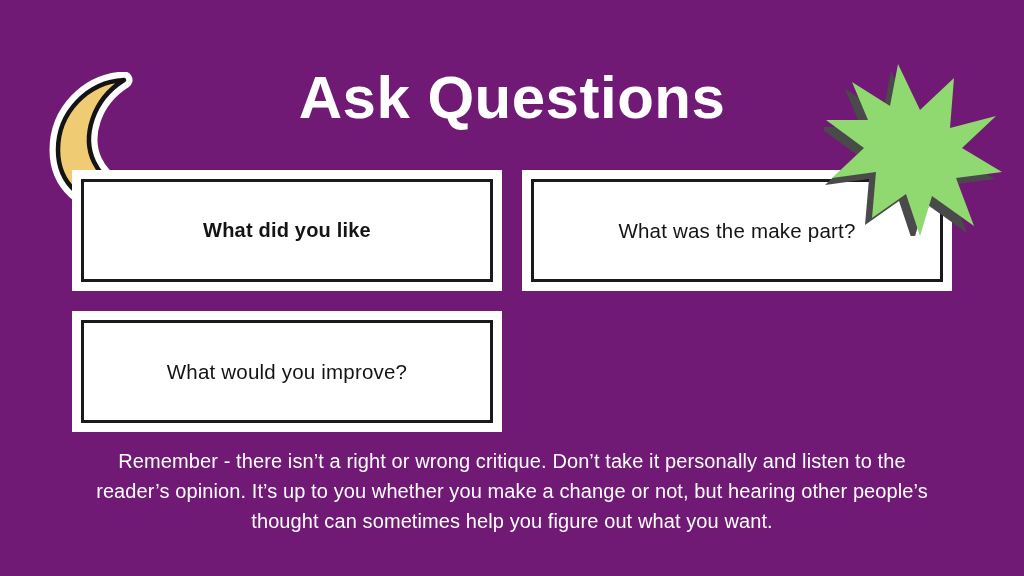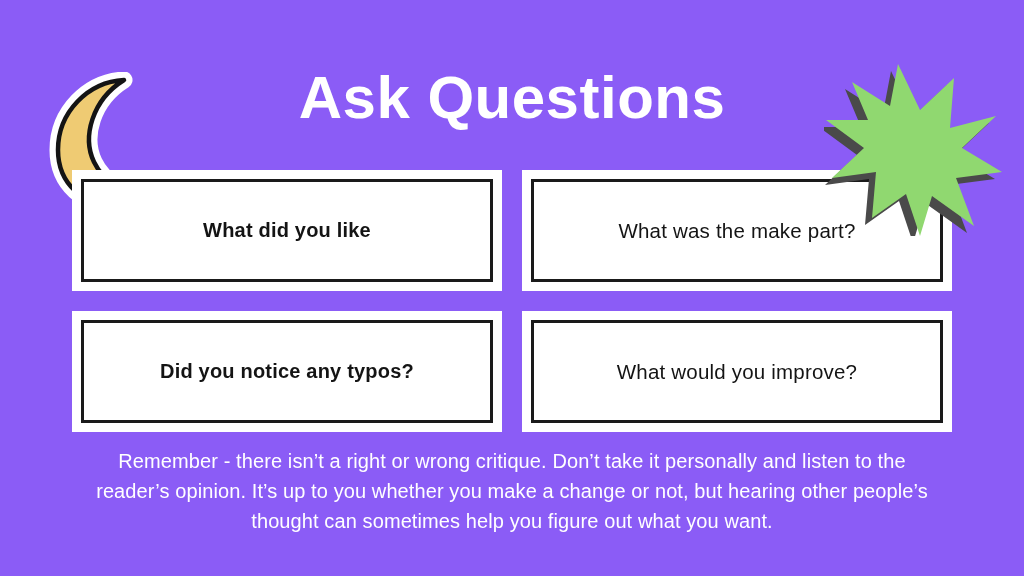--- a/index.html
+++ b/index.html
@@ -5,21 +5,21 @@
   html, body {
     margin: 0;
     padding: 0;
     background: #ffffff;
   }
   #slide {
     position: relative;
     width: 1024px;
     height: 576px;
     overflow: hidden;
-    background: #8b5cf6;
+    background: #701a75;
     font-family: "Liberation Sans", sans-serif;
     -webkit-font-smoothing: antialiased;
   }
 
   
   .title {
     position: absolute;
     left: 0;
     top: 62px;
     width: 1024px;
@@ -132,25 +132,20 @@
         </div>
       </div>
     </div>
 
     <div class="card">
       <div class="card-inner">
         <div class="card-text regular">What was the make part?</div>
       </div>
     </div>
 
-    <div class="card">
-      <div class="card-inner">
-        <div class="card-text bold">Did you notice any typos?</div>
-      </div>
-    </div>
 
     <div class="card">
       <div class="card-inner">
         <div class="card-text regular">What would you improve?</div>
       </div>
     </div>
 
   </div>
 
   <div class="star">

